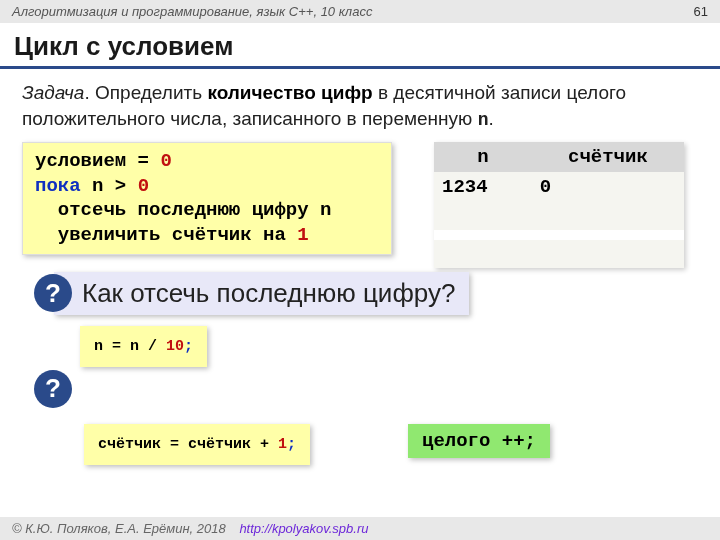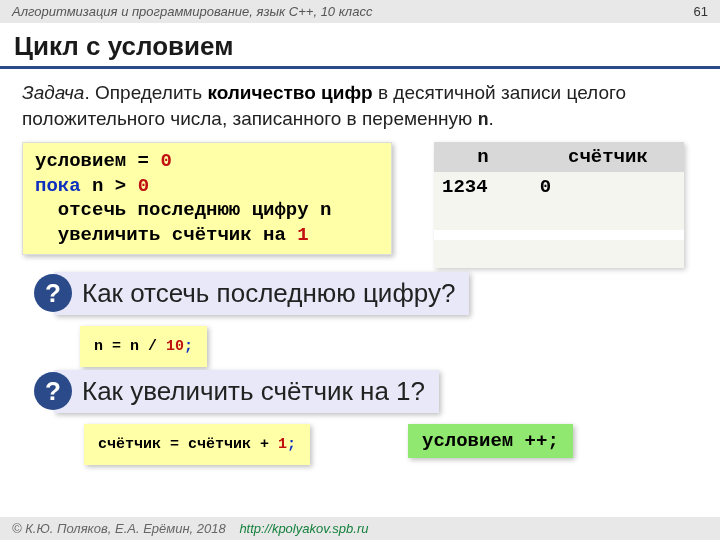--- a/index.html
+++ b/index.html
@@ -143,21 +143,21 @@
   }
   .footer {
     position: absolute;
     bottom: 0; left: 0; right: 0;
     background: #e8e8e8;
     padding: 4px 12px;
     font-size: 13px;
     font-style: italic;
     color: #666;
   }
-  .footer .url { color: #15803d; margin-left: 10px; }
+  .footer .url { color: #6d28d9; margin-left: 10px; }
 </style>
 </head>
 <body>
 
 <div class="header-strip">
   <span>Алгоритмизация и программирование, язык  C++, 10 класс</span>
   <span class="page-num">61</span>
 </div>
 
 <div class="title">Цикл с условием</div>
@@ -202,25 +202,24 @@
 
   <div class="qrow qrow1">
     <div class="qcircle">?</div>
     <div class="qtext">Как отсечь последнюю цифру?</div>
   </div>
 
   <div class="smallcode sc1"><span class="c-black">n = n / </span><span class="c-red">10</span><span class="c-blue">;</span></div>
 
   <div class="qrow qrow2">
     <div class="qcircle">?</div>
-    <div class="qtext">Как увеличить счётчик на 1?</div>
   </div>
 
   <div class="smallcode sc2"><span class="c-black">счётчик = счётчик + </span><span class="c-red">1</span><span class="c-blue">;</span></div>
 
-  <div class="greenbox"><span class="c-black">условием ++;</span></div>
+  <div class="greenbox"><span class="c-black">целого ++;</span></div>
 
 </div>
 
 <div class="footer">
   <span>© К.Ю. Поляков, Е.А. Ерёмин, 2018</span>
   <span class="url">http://kpolyakov.spb.ru</span>
 </div>
 
 </body></html>

